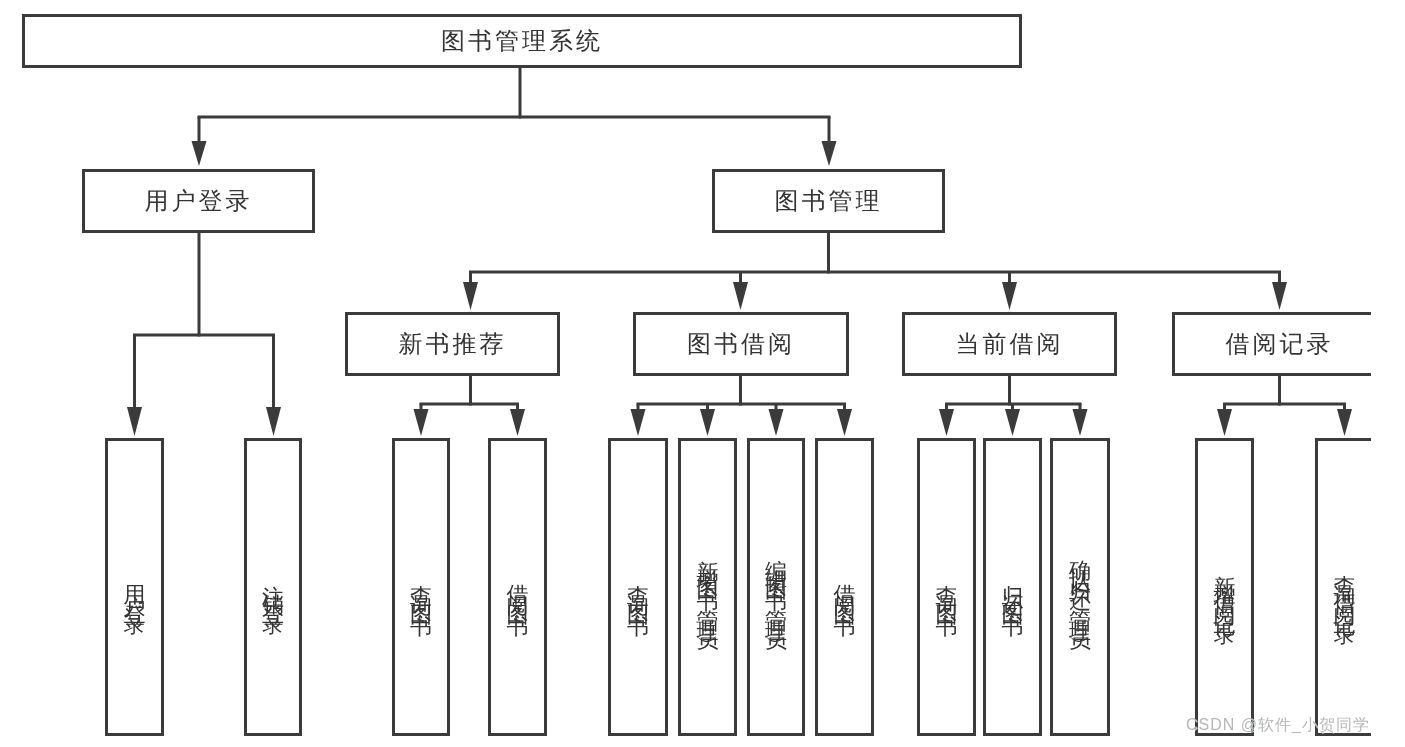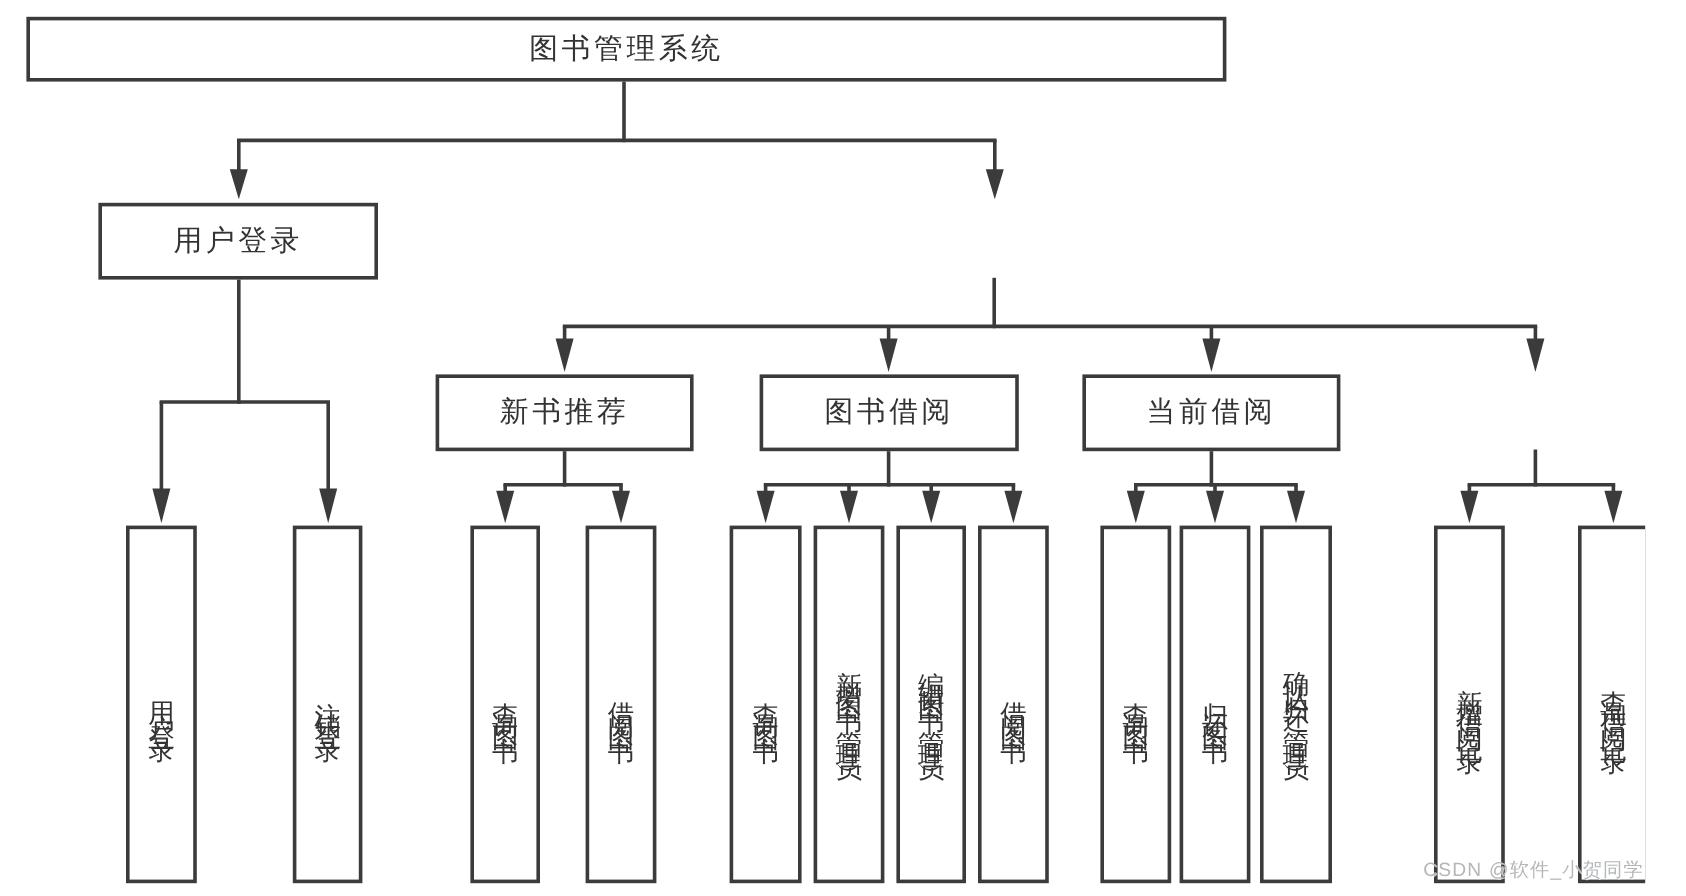--- a/index.html
+++ b/index.html
@@ -153,30 +153,36 @@
       </g>
     </svg>
 
   <div class="node h" style="left:22px;top:14px;width:1000px;height:54px">
     <span class="lbl">图书管理系统</span>
   </div>
 
   <div class="node h" style="left:82px;top:169px;width:233px;height:64px">
     <span class="lbl">用户登录</span>
   </div>
-
-  <div class="node h" style="left:363px;top:312px;width:215px;height:64px">
+  <div class="node h" style="left:712px;top:169px;width:233px;height:64px">
+    <span class="lbl">图书管理</span>
+  </div>
+
+  <div class="node h" style="left:345px;top:312px;width:215px;height:64px">
     <span class="lbl">新书推荐</span>
   </div>
   <div class="node h" style="left:902px;top:312px;width:215px;height:64px">
     <span class="lbl">当前借阅</span>
   </div>
   <div class="node h" style="left:633px;top:312px;width:216px;height:64px">
     <span class="lbl">图书借阅</span>
   </div>
+  <div class="node h" style="left:1172px;top:312px;width:215px;height:64px">
+    <span class="lbl">借阅记录</span>
+  </div>
 
   <div class="node v" style="left:105px;top:438px;width:59px;height:298px">
     <span class="lbl">用户登录</span>
   </div>
   <div class="node v" style="left:244px;top:438px;width:58px;height:298px">
     <span class="lbl">注销登录</span>
   </div>
 
   <div class="node v" style="left:392px;top:438px;width:58px;height:298px">
     <span class="lbl">查询图书</span>

